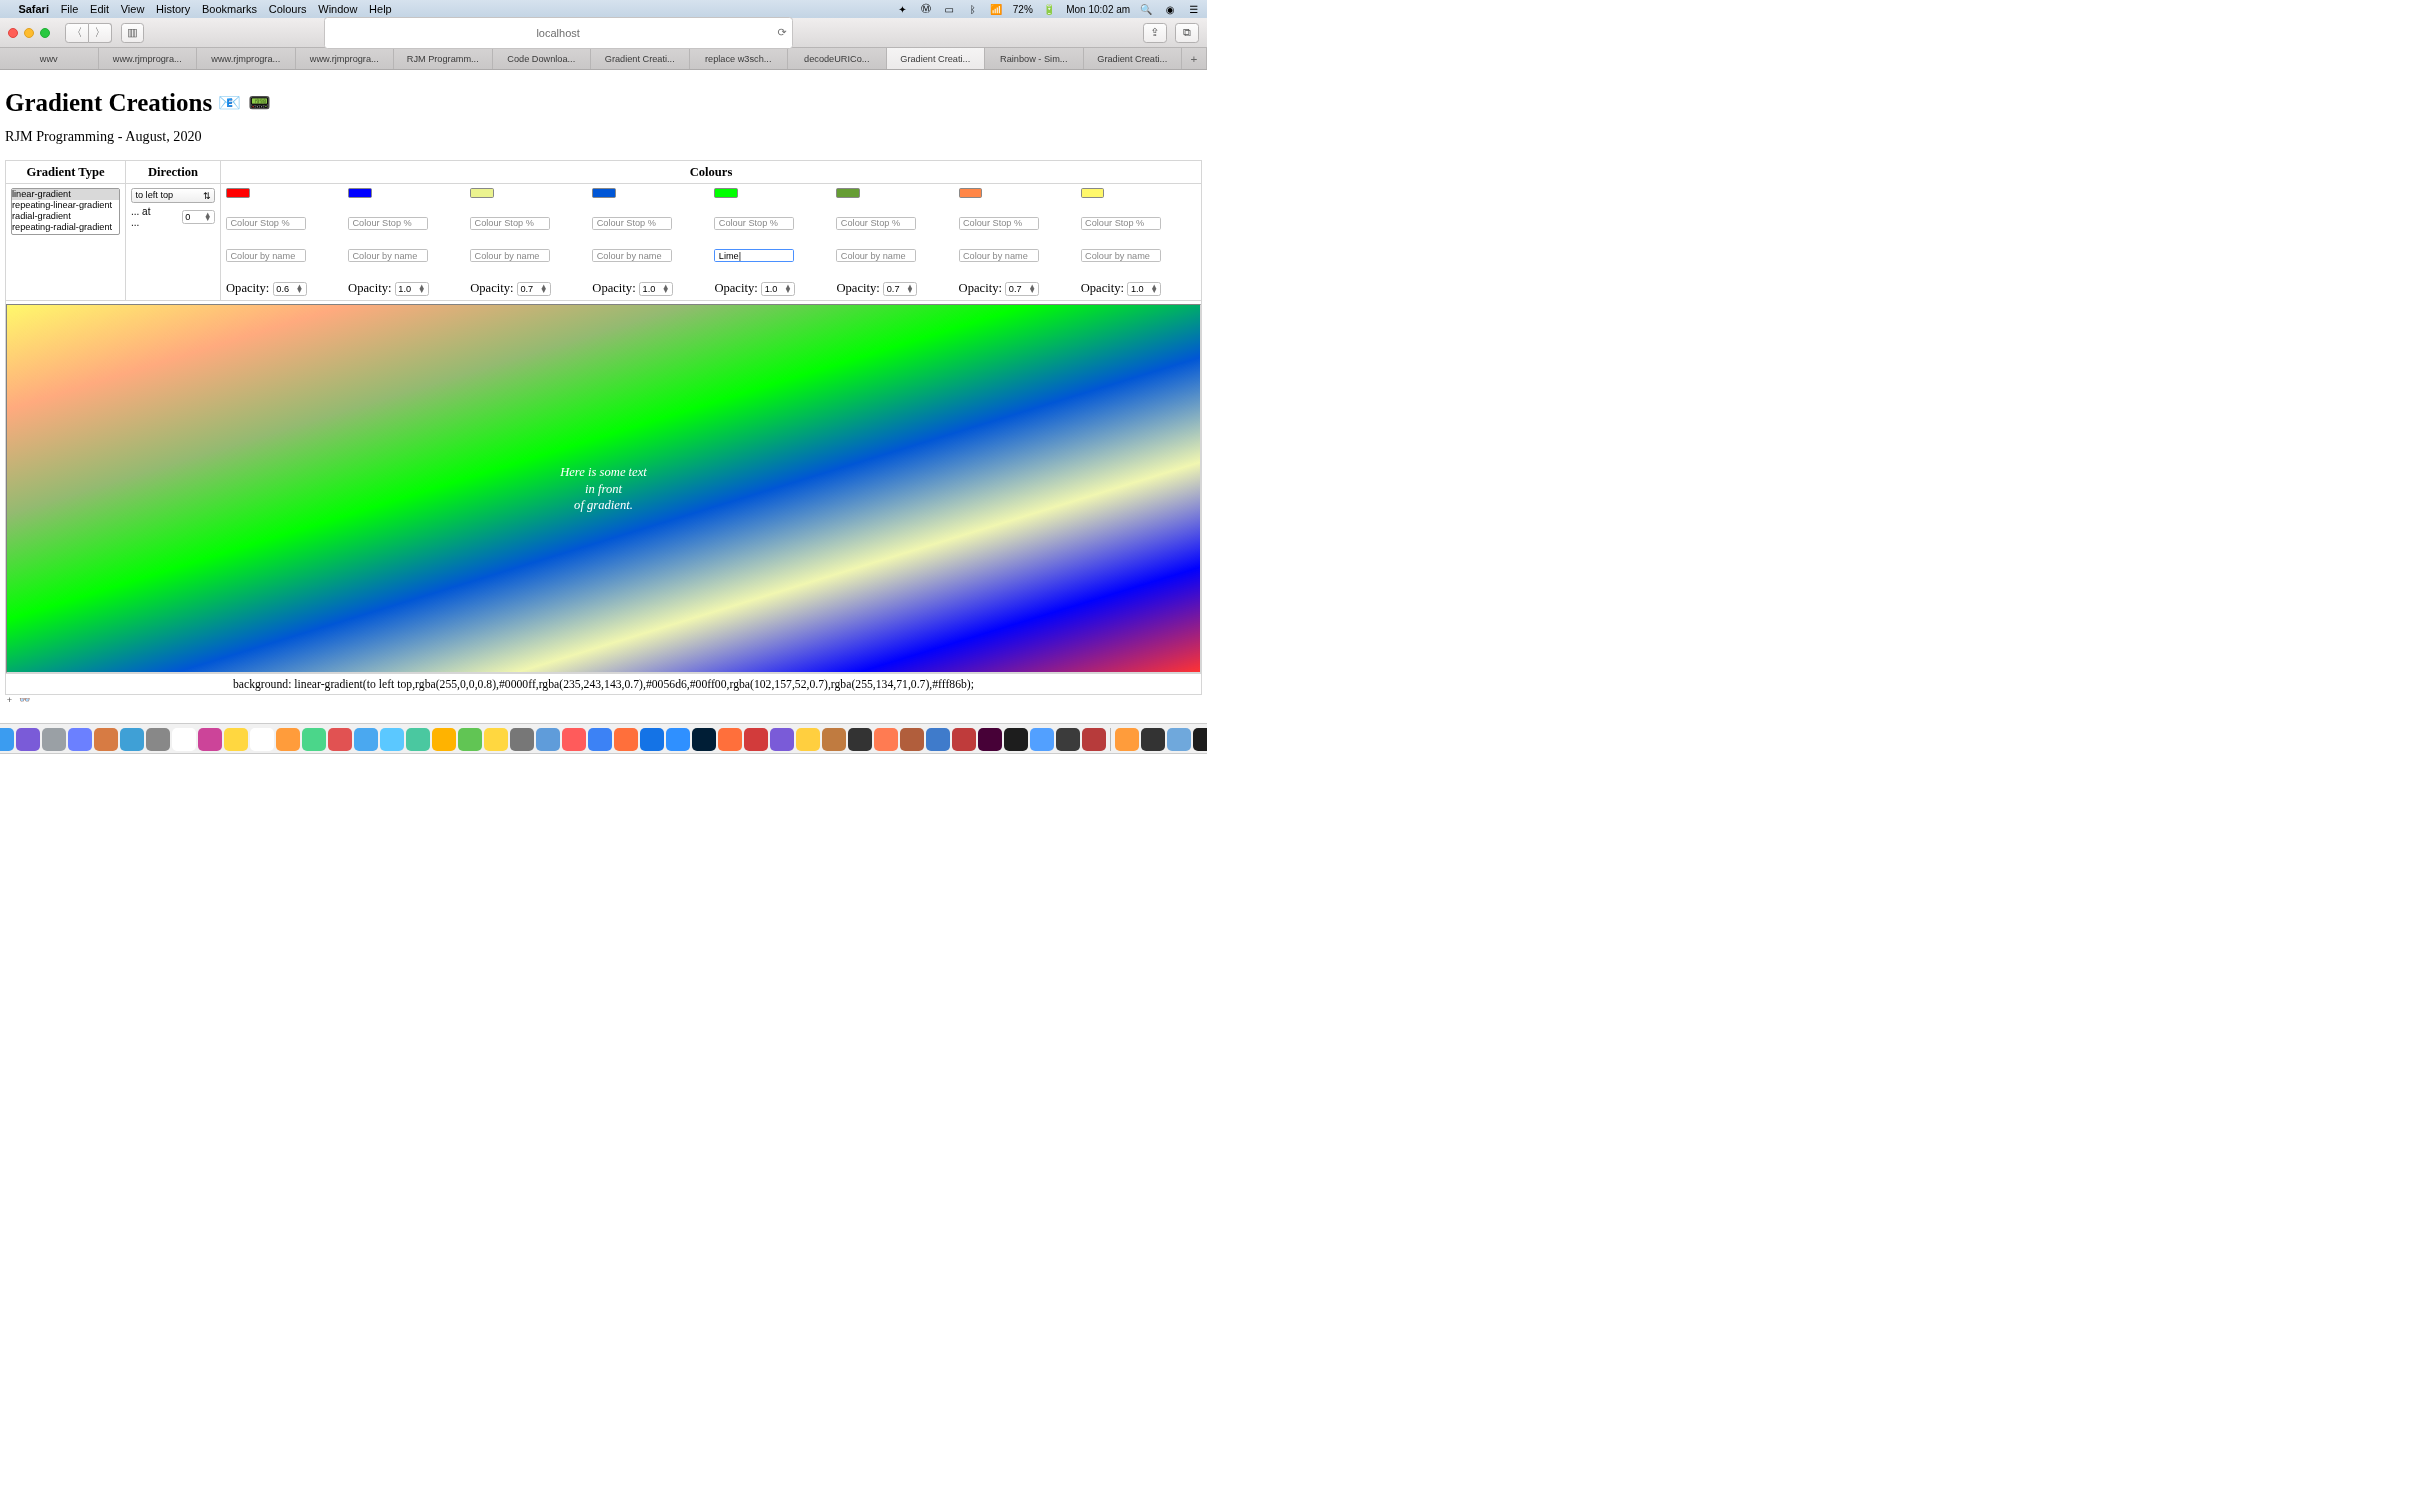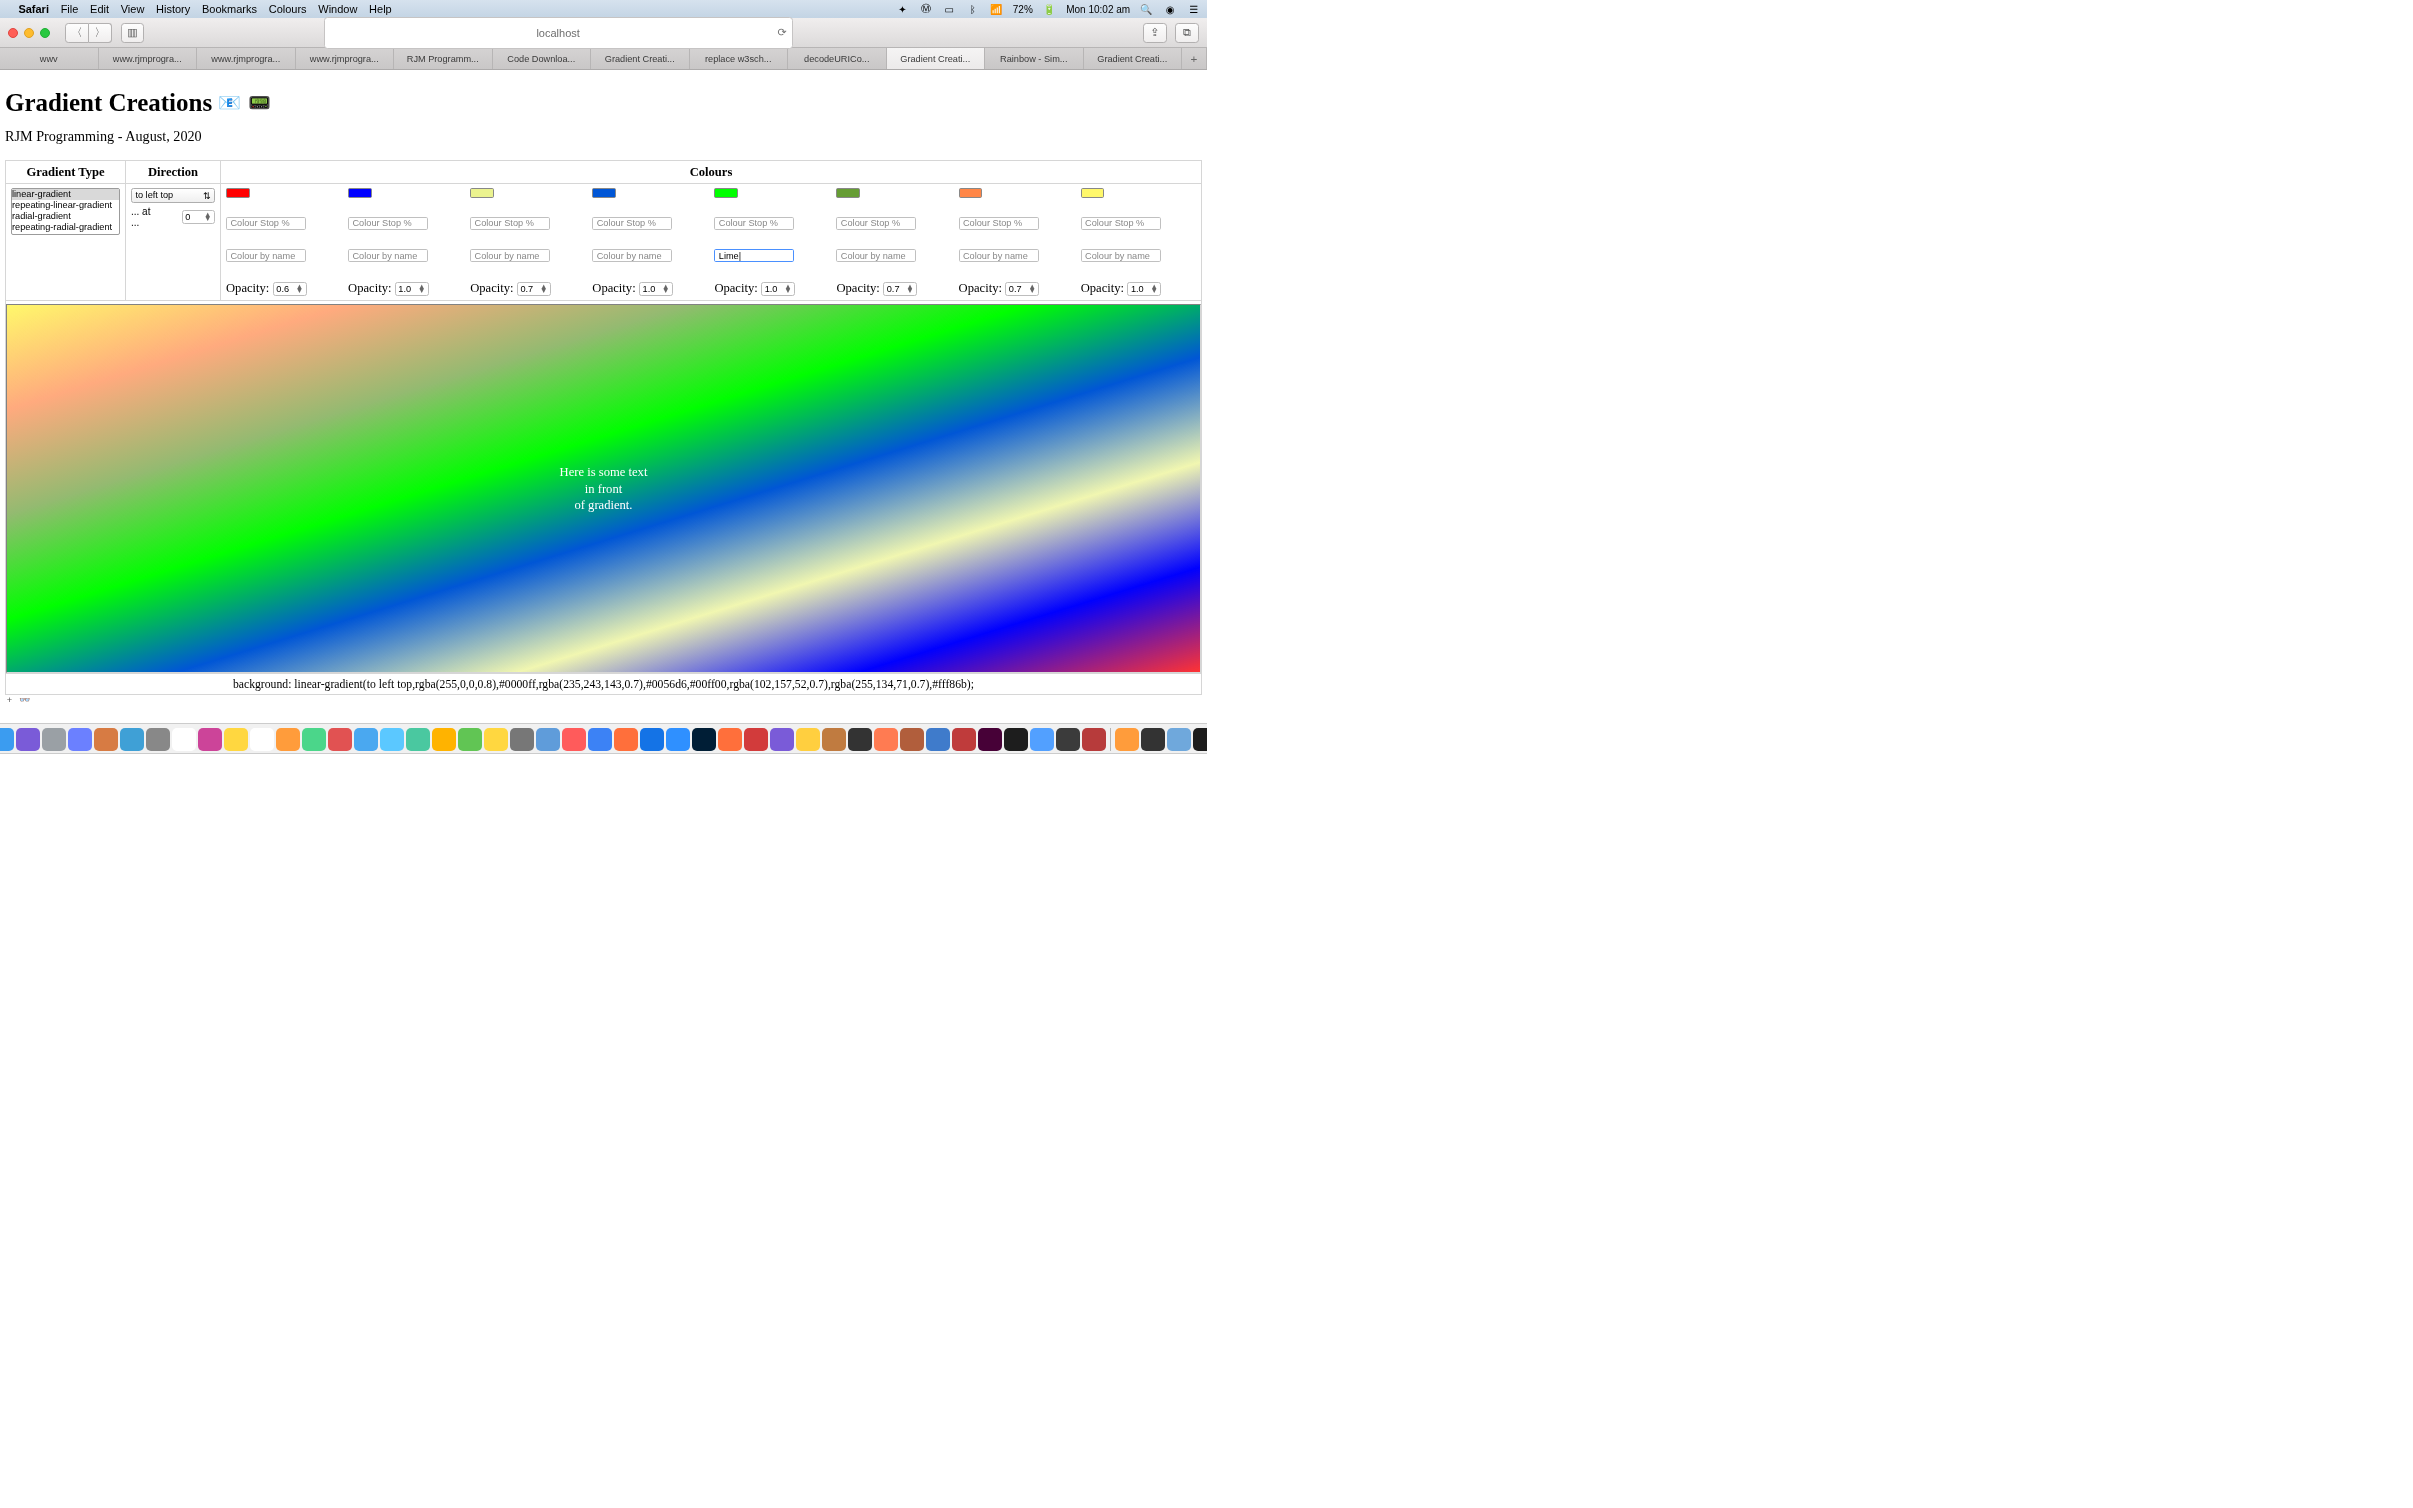--- a/index.html
+++ b/index.html
@@ -173,21 +173,21 @@
     position:relative;
     background: linear-gradient(to left top,
       rgba(255,0,0,0.8),
       #0000ff,
       rgba(235,243,143,0.7),
       #0056d6,
       #00ff00,
       rgba(102,157,52,0.7),
       rgba(255,134,71,0.7),
       #fff86b);
-    display:flex;align-items:center;justify-content:center;
+    display:flex;align-items:center;justify-content:center;font-style:italic;
   }
   .gradient-panel .overlay{
     color:#fff;text-align:center;font-family:"Times New Roman",serif;
     font-size:12.6px;line-height:1.3;
   }
   .css-out{
     border:1.7px inset #d6d6d6;
     padding:2.5px 3.4px;
     font-family:"Times New Roman",serif;
     font-size:11.7px;text-align:center;

